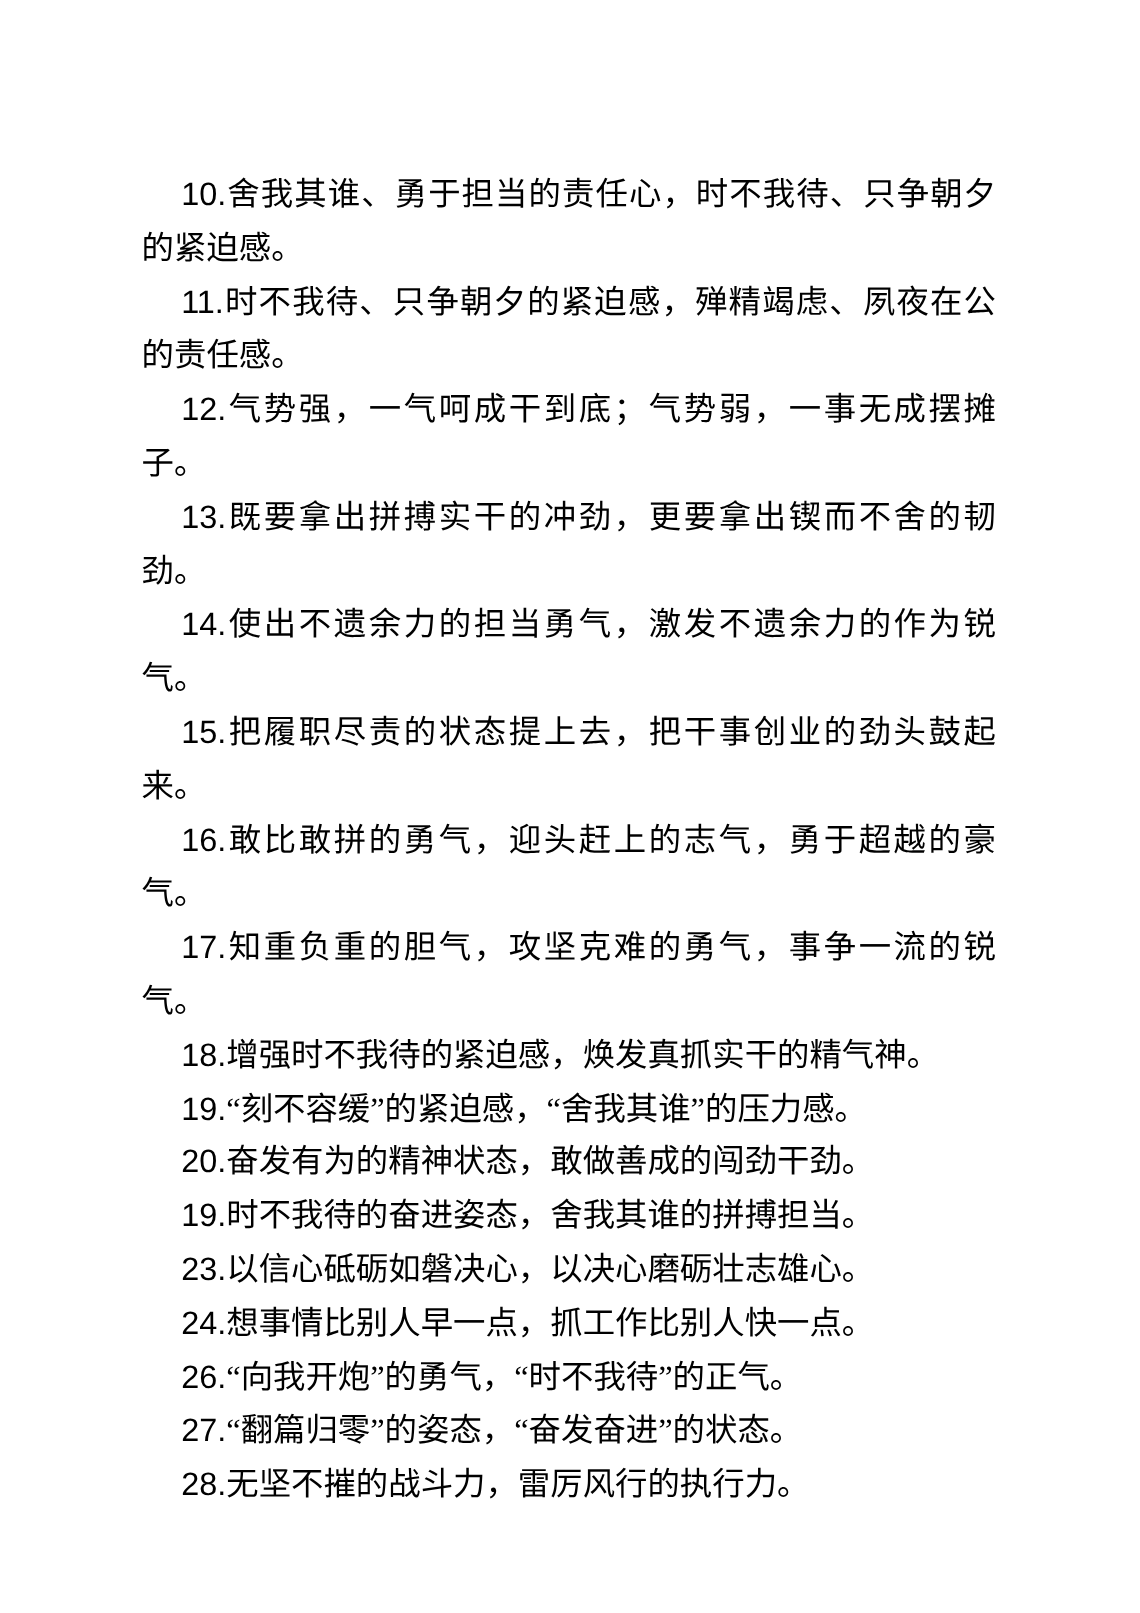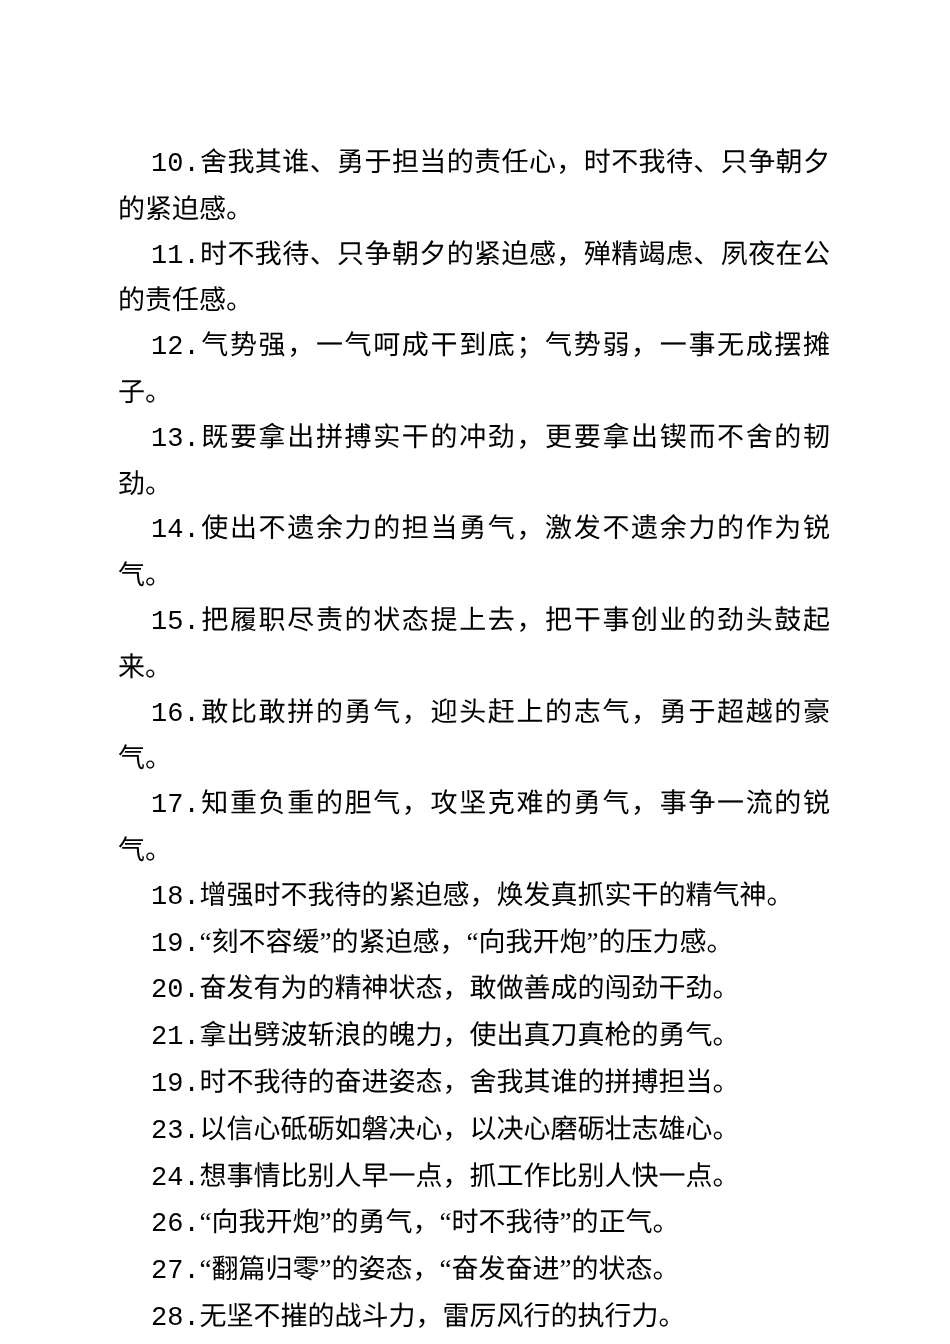--- a/index.html
+++ b/index.html
@@ -29,41 +29,40 @@
     font-family: "Liberation Serif", "DejaVu Serif", serif;
     font-size: 27px;
     line-height: 44.8px;
     color: #000000;
     text-align: justify;
     text-justify: inter-ideograph;
     text-indent: 33px;
     letter-spacing: 0;
   }
   p.item .num {
-    font-family: Liberation Mono, monospace;
+    font-family: Liberation Sans, sans-serif;
   }
 </style>
 </head>
 <body>
 
 <div class="page">
   <div class="list">
 
   <p class="item"><span class="num">10.</span><span class="txt">舍我其谁、勇于担当的责任心，时不我待、只争朝夕的紧迫感。</span></p>
       <p class="item"><span class="num">11.</span><span class="txt">时不我待、只争朝夕的紧迫感，殚精竭虑、夙夜在公的责任感。</span></p>
       <p class="item"><span class="num">12.</span><span class="txt">气势强，一气呵成干到底；气势弱，一事无成摆摊子。</span></p>
       <p class="item"><span class="num">13.</span><span class="txt">既要拿出拼搏实干的冲劲，更要拿出锲而不舍的韧劲。</span></p>
       <p class="item"><span class="num">14.</span><span class="txt">使出不遗余力的担当勇气，激发不遗余力的作为锐气。</span></p>
       <p class="item"><span class="num">15.</span><span class="txt">把履职尽责的状态提上去，把干事创业的劲头鼓起来。</span></p>
       <p class="item"><span class="num">16.</span><span class="txt">敢比敢拼的勇气，迎头赶上的志气，勇于超越的豪气。</span></p>
       <p class="item"><span class="num">17.</span><span class="txt">知重负重的胆气，攻坚克难的勇气，事争一流的锐气。</span></p>
       <p class="item"><span class="num">18.</span><span class="txt">增强时不我待的紧迫感，焕发真抓实干的精气神。</span></p>
-      <p class="item"><span class="num">19.</span><span class="txt">“刻不容缓”的紧迫感，“向我开炮”的压力感。</span></p>
+      <p class="item"><span class="num">19.</span><span class="txt">“刻不容缓”的紧迫感，“舍我其谁”的压力感。</span></p>
       <p class="item"><span class="num">20.</span><span class="txt">奋发有为的精神状态，敢做善成的闯劲干劲。</span></p>
-      <p class="item"><span class="num">21.</span><span class="txt">拿出劈波斩浪的魄力，使出真刀真枪的勇气。</span></p>
       <p class="item"><span class="num">19.</span><span class="txt">时不我待的奋进姿态，舍我其谁的拼搏担当。</span></p>
       <p class="item"><span class="num">23.</span><span class="txt">以信心砥砺如磐决心，以决心磨砺壮志雄心。</span></p>
       <p class="item"><span class="num">24.</span><span class="txt">想事情比别人早一点，抓工作比别人快一点。</span></p>
       <p class="item"><span class="num">26.</span><span class="txt">“向我开炮”的勇气，“时不我待”的正气。</span></p>
       <p class="item"><span class="num">27.</span><span class="txt">“翻篇归零”的姿态，“奋发奋进”的状态。</span></p>
       <p class="item"><span class="num">28.</span><span class="txt">无坚不摧的战斗力，雷厉风行的执行力。</span></p>
     </div>
 </div>
 
 </body></html>

